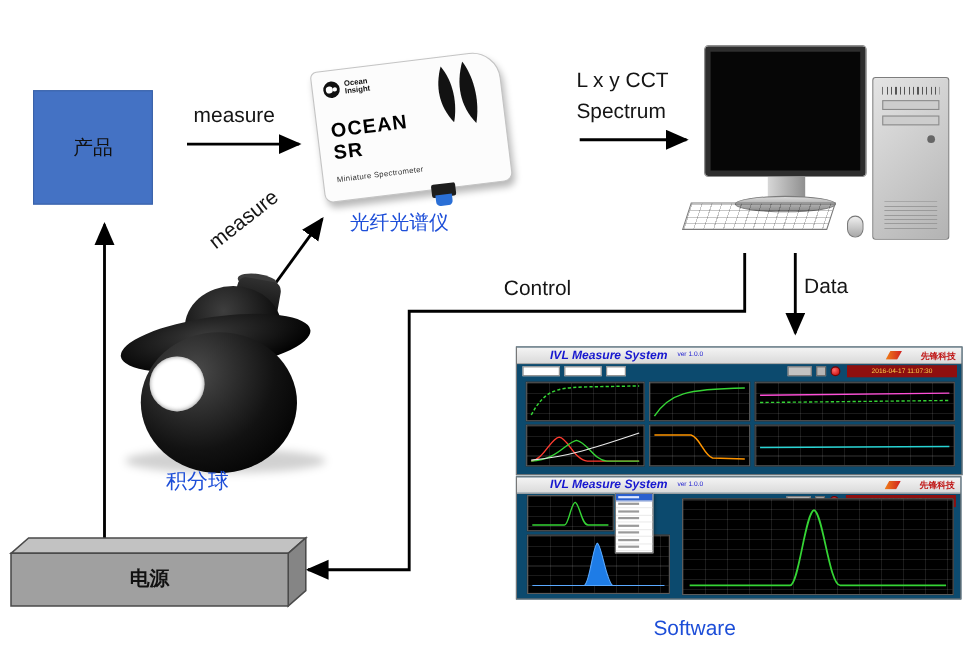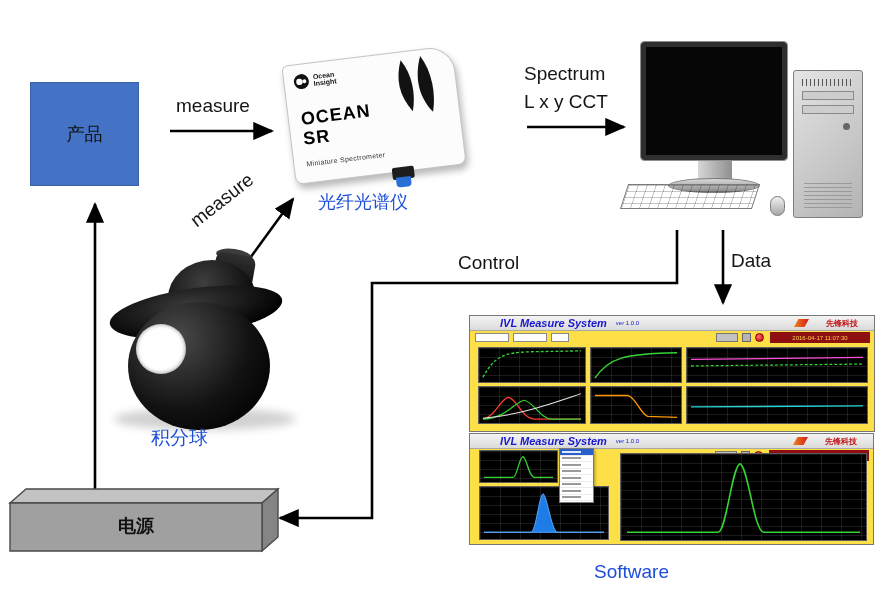--- a/index.html
+++ b/index.html
@@ -67,27 +67,27 @@
               background:radial-gradient(circle at 35% 28%, #4a4a4a, #121212 55%, #000 88%); }
   .sph-port { position:absolute; left:24px; top:66px; width:50px; height:50px; border-radius:50%;
               background:radial-gradient(circle at 45% 40%, #ffffff 60%, #e4e4e4); box-shadow:inset 0 0 4px rgba(0,0,0,.45); }
 
   
   .power-svg { position:absolute; left:0; top:484px; z-index:2; }
   .power-label { position:absolute; left:10px; top:514px; width:252px; text-align:center;
                  font-size:18px; font-weight:600; color:#111; z-index:3; }
 
   
-  .sw { position:absolute; background:#fde047; border:1px solid #777; z-index:2; }
+  .sw { position:absolute; background:#0c4a6e; border:1px solid #777; z-index:2; }
   .sw-header { position:absolute; left:0; top:0; right:0; height:15px;
                background:linear-gradient(#f4f4f4,#dadada); border-bottom:1px solid #a8a8a8;
                display:flex; align-items:center; }
   .sw-title { font-size:11px; font-weight:bold; font-style:italic; color:#1717cf; margin-left:30px; white-space:nowrap; }
   .sw-ver { font-size:6px; color:#1717cf; margin-left:9px; white-space:nowrap; }
-  .sw-brand { margin-left:auto; margin-right:16px; display:flex; align-items:center; gap:17px; }
+  .sw-brand { margin-left:auto; margin-right:5px; display:flex; align-items:center; gap:17px; }
   .sw-brand-mark { width:15px; height:8px; background:linear-gradient(90deg,#f08018,#d02020);
                    clip-path:polygon(0 100%, 30% 0, 100% 0, 70% 100%); }
   .sw-brand-text { font-size:8px; font-weight:bold; color:#c01818; white-space:nowrap; }
   .sw-tsbar { position:absolute; right:4px; top:16px; width:100px; height:11px; background:#8e0f0f;
               color:#ffd24a; font-size:6px; display:flex; align-items:center; justify-content:center; white-space:nowrap; }
   .sw-toolbar-left { position:absolute; left:5px; top:17px; display:flex; gap:4px; align-items:center; }
   .sw-toolbar-right { position:absolute; right:110px; top:17px; display:flex; gap:4px; align-items:center; }
   .tb-box { width:34px; height:9px; background:#fff; border:1px solid #8a8a8a; display:inline-block; }
   .tb-box.sm { width:18px; }
   .tb-btn { width:22px; height:9px; background:#c2c2c2; border:1px solid #777; display:inline-block; }
@@ -123,22 +123,22 @@
     <path class="wire" d="M95,491 V204" marker-end="url(#ah)"></path>
   </svg>
 
   <div class="product">
     <span>产品</span>
   </div>
 
   <div class="lbl" style="left:176px; top:95px;">measure</div>
   <div class="lbl" style="left:193px; top:212px; transform:rotate(-38deg); transform-origin:0 50%;">measure</div>
   <div class="lbl" style="left:524px; top:60px; line-height:28px;">
+    <div>L x y CCT</div>
     <div>Spectrum</div>
-    <div>L x y CCT</div>
   </div>
   <div class="lbl" style="left:458px; top:252px;text-align:right;">Control</div>
   <div class="lbl" style="left:731px; top:250px;">Data</div>
 
   <div class="spec">
     <div class="oi-logo">
       <svg width="16" height="16" viewBox="0 0 16 16">
         <circle cx="8" cy="8" r="7.5" fill="#111"></circle>
         <circle cx="6" cy="8" r="3.2" fill="#fff"></circle>
         <circle cx="11" cy="8" r="2" fill="#fff"></circle>

